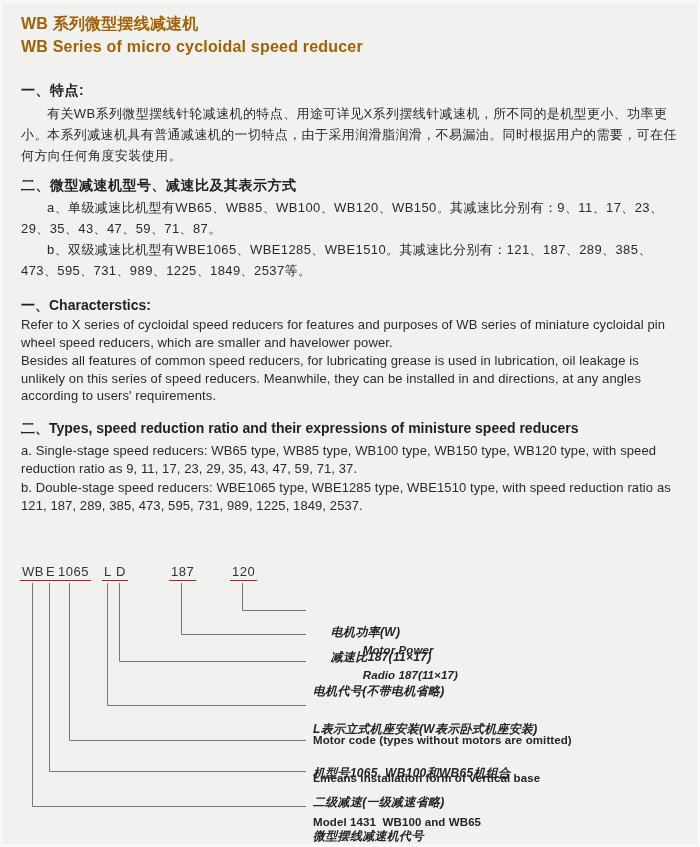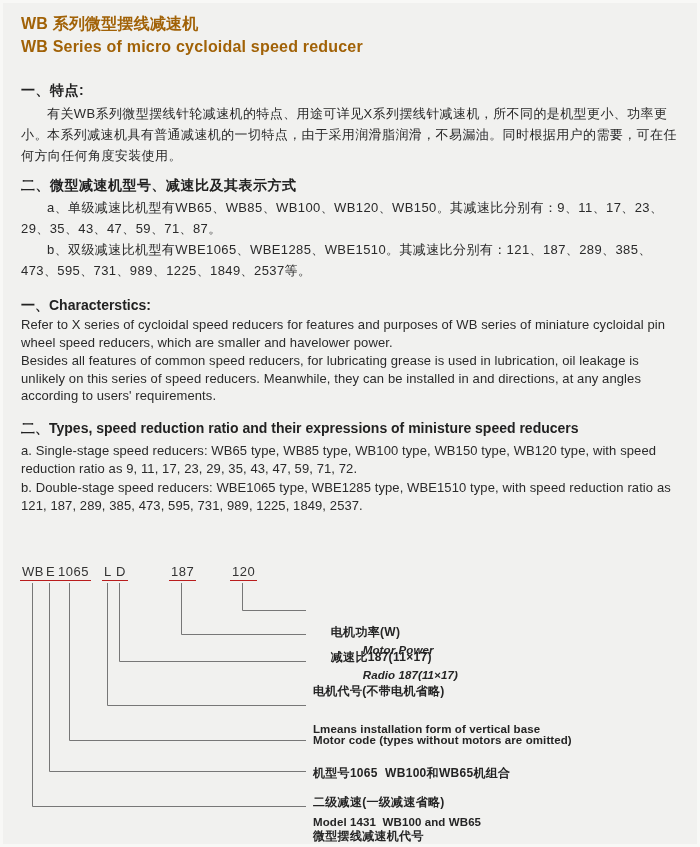--- a/index.html
+++ b/index.html
@@ -23,21 +23,21 @@
   
   .diagram{position:absolute;left:0;top:557px;width:700px;height:290px;}
   .token{
     position:absolute;top:4px;
     font-size:13px;letter-spacing:.5px;color:#333;
     padding:0 2px 1px;border-bottom:1px solid #b91c1c;
   }
   .connectors{position:absolute;left:0;top:0;width:700px;height:290px;}
   .connectors path{fill:none;stroke:#777;stroke-width:1;}
   .dlabel{position:absolute;left:310px;font-weight:700;color:#242424;white-space:pre;}
-  .dlabel .cn{font-size:12px;line-height:13px;display:block;letter-spacing:.3px;}
+  .dlabel .cn{font-size:12px;line-height:13px;display:block;letter-spacing:.3px;font-style:italic;}
   .dlabel .en{font-size:11.5px;line-height:13px;display:block;letter-spacing:.1px;}
   .dlabel.inline .cn,.dlabel.inline .en{display:inline;}
   .dlabel.inline .en{margin-left:32px;font-style:italic;}
 </style>
 </head>
 <body>
 
 <div class="abs title" style="top:11px">WB 系列微型摆线减速机</div>
 <div class="abs title" style="top:35px">WB Series of micro cycloidal speed reducer</div>
 
@@ -47,21 +47,21 @@
 
 <div class="abs cn-heading" style="top:174px">二、微型减速机型号、减速比及其表示方式</div>
 <p class="abs cn-body" style="top:194px">a、单级减速比机型有WB65、WB85、WB100、WB120、WB150。其减速比分别有：9、11、17、23、29、35、43、47、59、71、87。</p>
 <p class="abs cn-body" style="top:236px">b、双级减速比机型有WBE1065、WBE1285、WBE1510。其减速比分别有：121、187、289、385、473、595、731、989、1225、1849、2537等。</p>
 
 <div class="abs en-heading" style="top:294px">一、Characterstics:</div>
 <p class="abs en-body" style="top:313px">Refer to X series of cycloidal speed reducers for features and purposes of WB series of miniature cycloidal pin wheel speed reducers, which are smaller and havelower power.</p>
 <p class="abs en-body" style="top:349px">Besides all features of common speed reducers, for lubricating grease is used in lubrication, oil leakage is unlikely on this series of speed reducers. Meanwhile, they can be installed in and directions, at any angles according to users' requirements.</p>
 
 <div class="abs en-heading" style="top:417px">二、Types, speed reduction ratio and their expressions of ministure speed reducers</div>
-<p class="abs en-body" style="top:439px">a. Single-stage speed reducers: WB65 type, WB85 type, WB100 type, WB150 type, WB120 type, with speed reduction ratio as 9, 11, 17, 23, 29, 35, 43, 47, 59, 71, 72.</p>
+<p class="abs en-body" style="top:439px">a. Single-stage speed reducers: WB65 type, WB85 type, WB100 type, WB150 type, WB120 type, with speed reduction ratio as 9, 11, 17, 23, 29, 35, 43, 47, 59, 71, 37.</p>
 <p class="abs en-body" style="top:476px">b. Double-stage speed reducers: WBE1065 type, WBE1285 type, WBE1510 type, with speed reduction ratio as 121, 187, 289, 385, 473, 595, 731, 989, 1225, 1849, 2537.</p>
 
 <div class="diagram">
 
   <span class="token" style="left:17px">WB</span>
   <span class="token" style="left:41px">E</span>
   <span class="token" style="left:53px">1065</span>
   <span class="token" style="left:99px">L</span>
   <span class="token" style="left:111px">D</span>
   <span class="token" style="left:166px">187</span>
@@ -86,20 +86,21 @@
     <span class="cn">减速比187(11×17)</span>
     <span class="en">Radio 187(11×17)</span>
   </div>
 
   <div class="dlabel" style="top:89px">
     <span class="cn">电机代号(不带电机省略)</span>
     <span class="en">Motor code (types without motors are omitted)</span>
   </div>
 
   <div class="dlabel" style="top:127px">
+    <span class="cn">L表示立式机座安装(W表示卧式机座安装)</span>
     <span class="en">Lmeans installation form of vertical base</span>
   </div>
 
   <div class="dlabel" style="top:171px">
     <span class="cn">机型号1065  WB100和WB65机组合</span>
     <span class="en">Model 1431  WB100 and WB65</span>
   </div>
 
   <div class="dlabel" style="top:200px">
     <span class="cn">二级减速(一级减速省略)</span>

